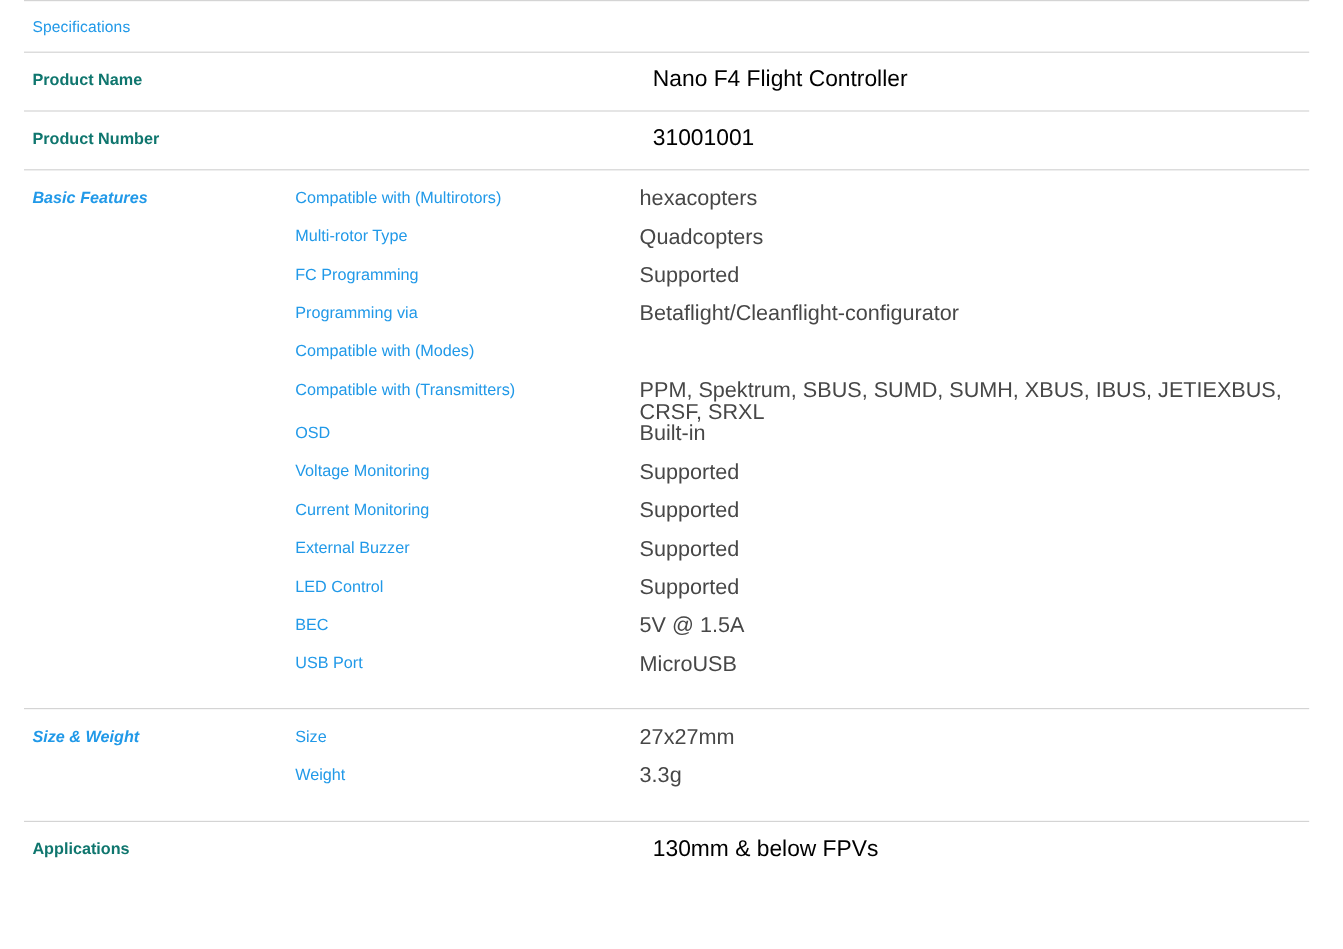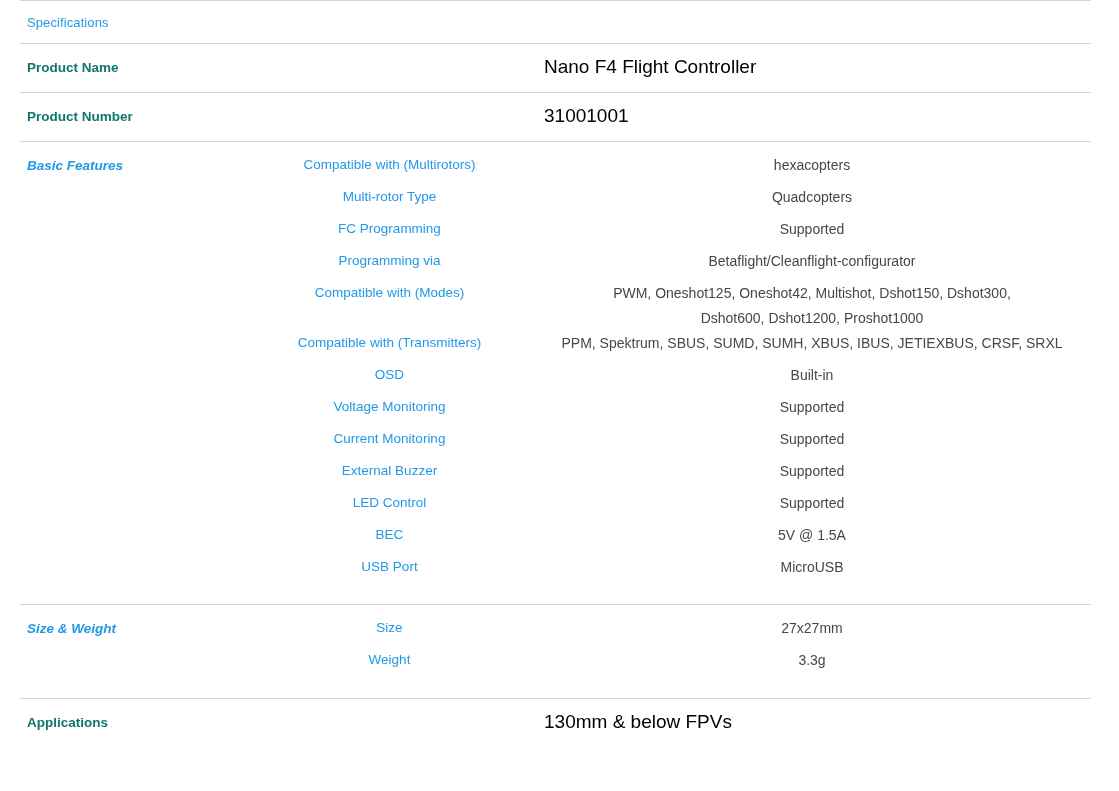--- a/index.html
+++ b/index.html
@@ -67,40 +67,39 @@
     font-size: 13.5px;
     font-weight: 700;
     line-height: 18px;
     font-style: italic;
   }
 
   .sub-rows {
     display: flex;
     flex: 1 1 auto;
     flex-direction: column;
-    text-align: center;
   }
   .sub-row {
     display: flex;
     align-items: flex-start;
     min-height: 32px;
   }
   .sub-label {
     width: 287px;
     flex: 0 0 287px;
     color: #2199e8;
     font-size: 13.5px;
     font-weight: 400;
     line-height: 18px;
     box-sizing: border-box;
   }
   .sub-value {
     flex: 1 1 auto;
     color: #474747;
-    font-size: 14px;
+    font-size: 18px;
     font-weight: 400;
     line-height: 18px;
   }
   .sub-value .vline {
     display: block;
     line-height: 32px;
   }
   .sub-value .vline:first-child {
     line-height: 18px;
   }
@@ -179,24 +178,20 @@
         <div class="sub-value">Supported</div>
       </div>
 
       <div class="sub-row">
         <div class="sub-label">Programming via</div>
         <div class="sub-value">Betaflight/Cleanflight-configurator</div>
       </div>
 
       <div class="sub-row">
         <div class="sub-label">Compatible with (Modes)</div>
-        <div class="sub-value">
-          <span class="vline">PWM, Oneshot125, Oneshot42, Multishot, Dshot150, Dshot300,</span>
-          <span class="vline">Dshot600, Dshot1200, Proshot1000</span>
-        </div>
       </div>
 
       <div class="sub-row">
         <div class="sub-label">Compatible with (Transmitters)</div>
         <div class="sub-value">PPM, Spektrum, SBUS, SUMD, SUMH, XBUS, IBUS, JETIEXBUS, CRSF, SRXL</div>
       </div>
 
       <div class="sub-row">
         <div class="sub-label">OSD</div>
         <div class="sub-value">Built-in</div>

